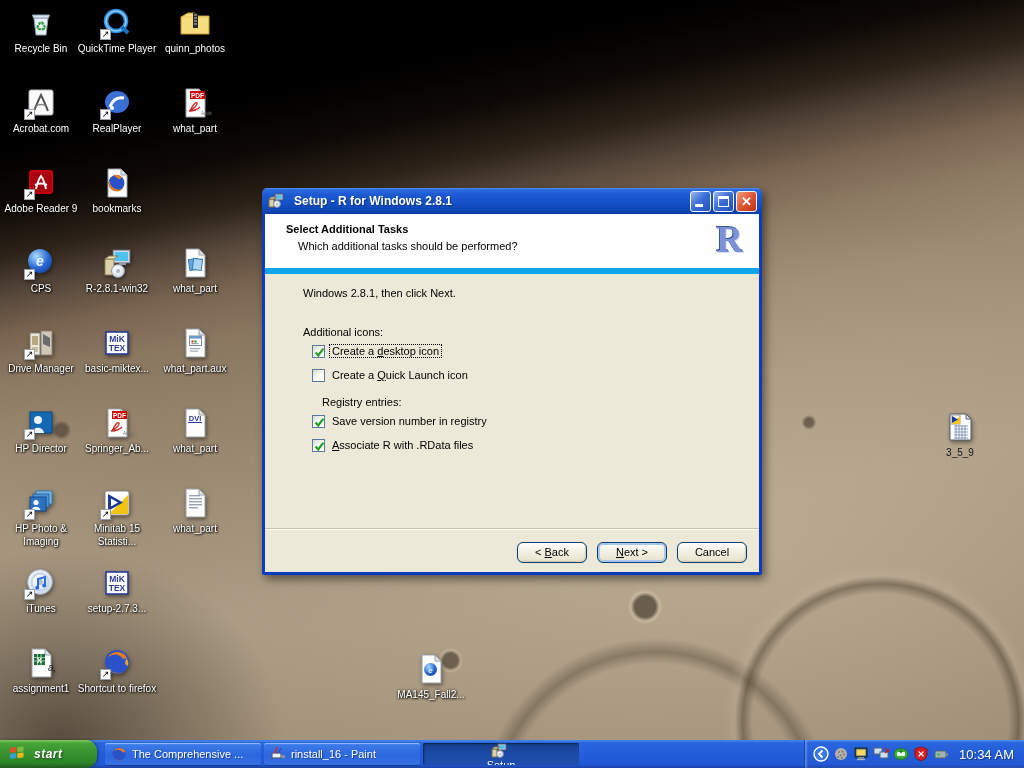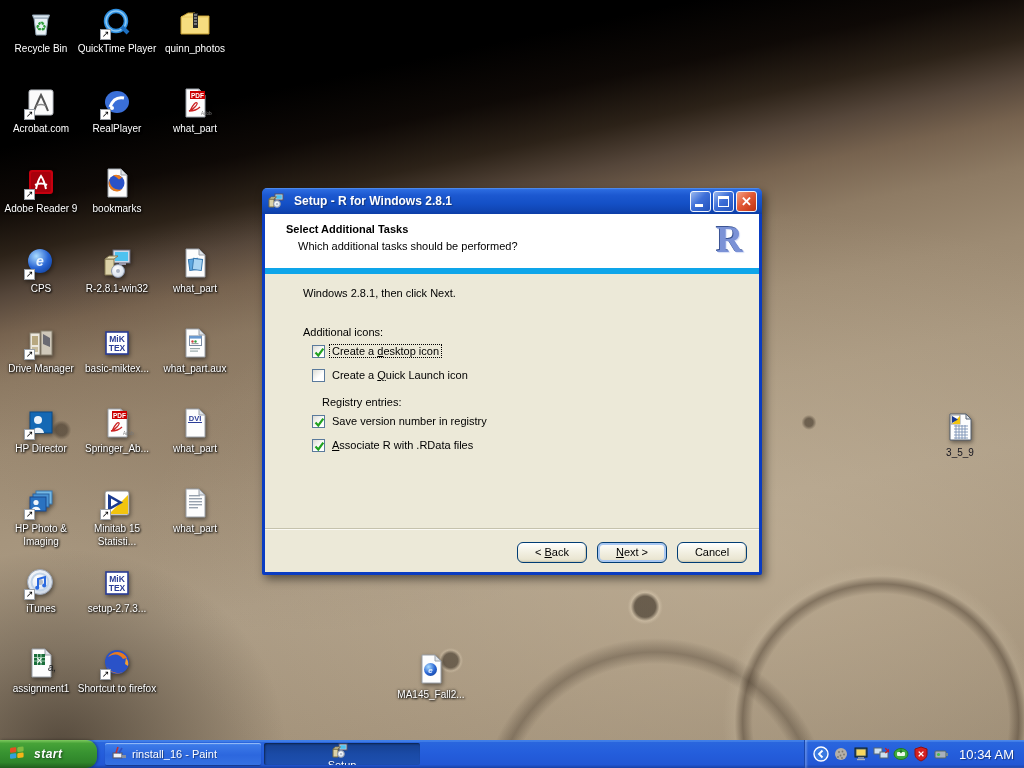--- a/index.html
+++ b/index.html
@@ -528,20 +528,30 @@
             <rect x="8.3" y="9" width="6.3" height="5" rx="1.2" fill="#f6b517"></rect>
           </g>
         </svg>
       </span>
     <span class="slabel">start</span>
   </div>
   <div id="tasks">
       <div class="task">
         <span class="ticon">
           <svg width="16" height="16" viewBox="0 0 16 16">
+            <circle cx="8" cy="8" r="6.5" fill="#2a52c8"></circle>
+            <path d="M2.5 10 a6.5 6.5 0 0 0 9.5 3.5 a7 7 0 0 1 -9.5 -3.5" fill="#e87b1e"></path>
+            <path d="M3 5 a6.5 6.5 0 0 1 11.5 1 l-2.5 .5 q-2.5 -3.5 -6.5 -2.5 z" fill="#e87b1e"></path>
+          </svg>
+        </span>
+        <span class="tlabel">The Comprehensive ...</span>
+      </div>
+      <div class="task">
+        <span class="ticon">
+          <svg width="16" height="16" viewBox="0 0 16 16">
             <rect x="2" y="7" width="9" height="5" fill="#cdd2dc" stroke="#556"></rect>
             <rect x="3" y="8" width="7" height="3" fill="#f0f2f6"></rect>
             <line x1="5" y1="7" x2="7" y2="1" stroke="#c03030" stroke-width="1.6"></line>
             <line x1="8" y1="7" x2="11" y2="2" stroke="#3050c0" stroke-width="1.6"></line>
             <rect x="11" y="9" width="4" height="3" fill="#8890a0"></rect>
           </svg>
         </span>
         <span class="tlabel">rinstall_16 - Paint</span>
       </div>
       <div class="task active">

